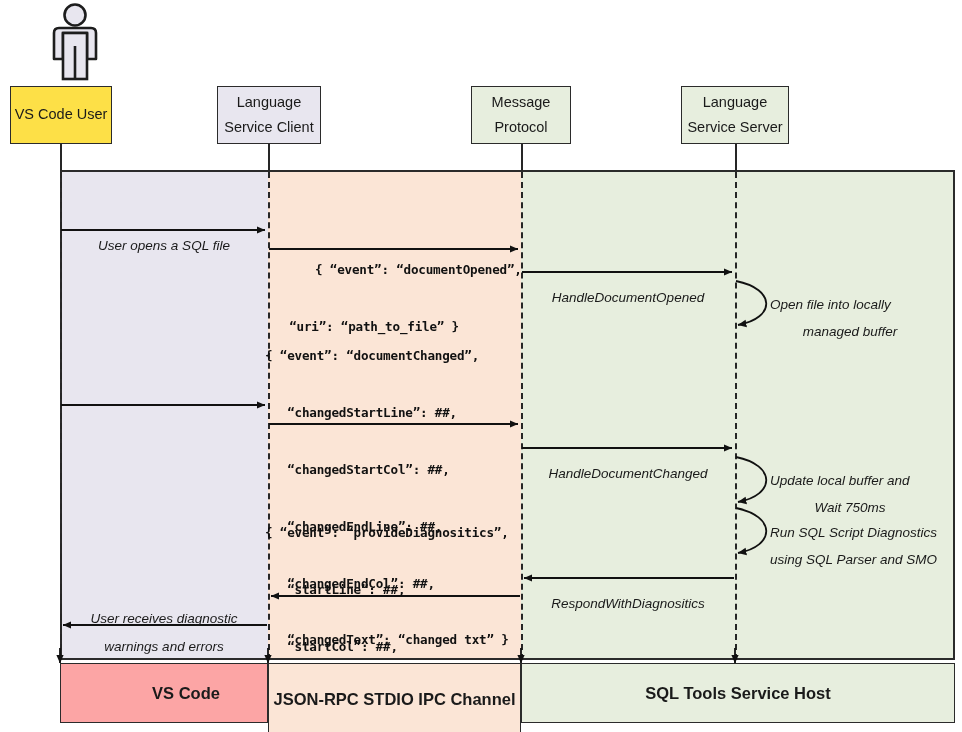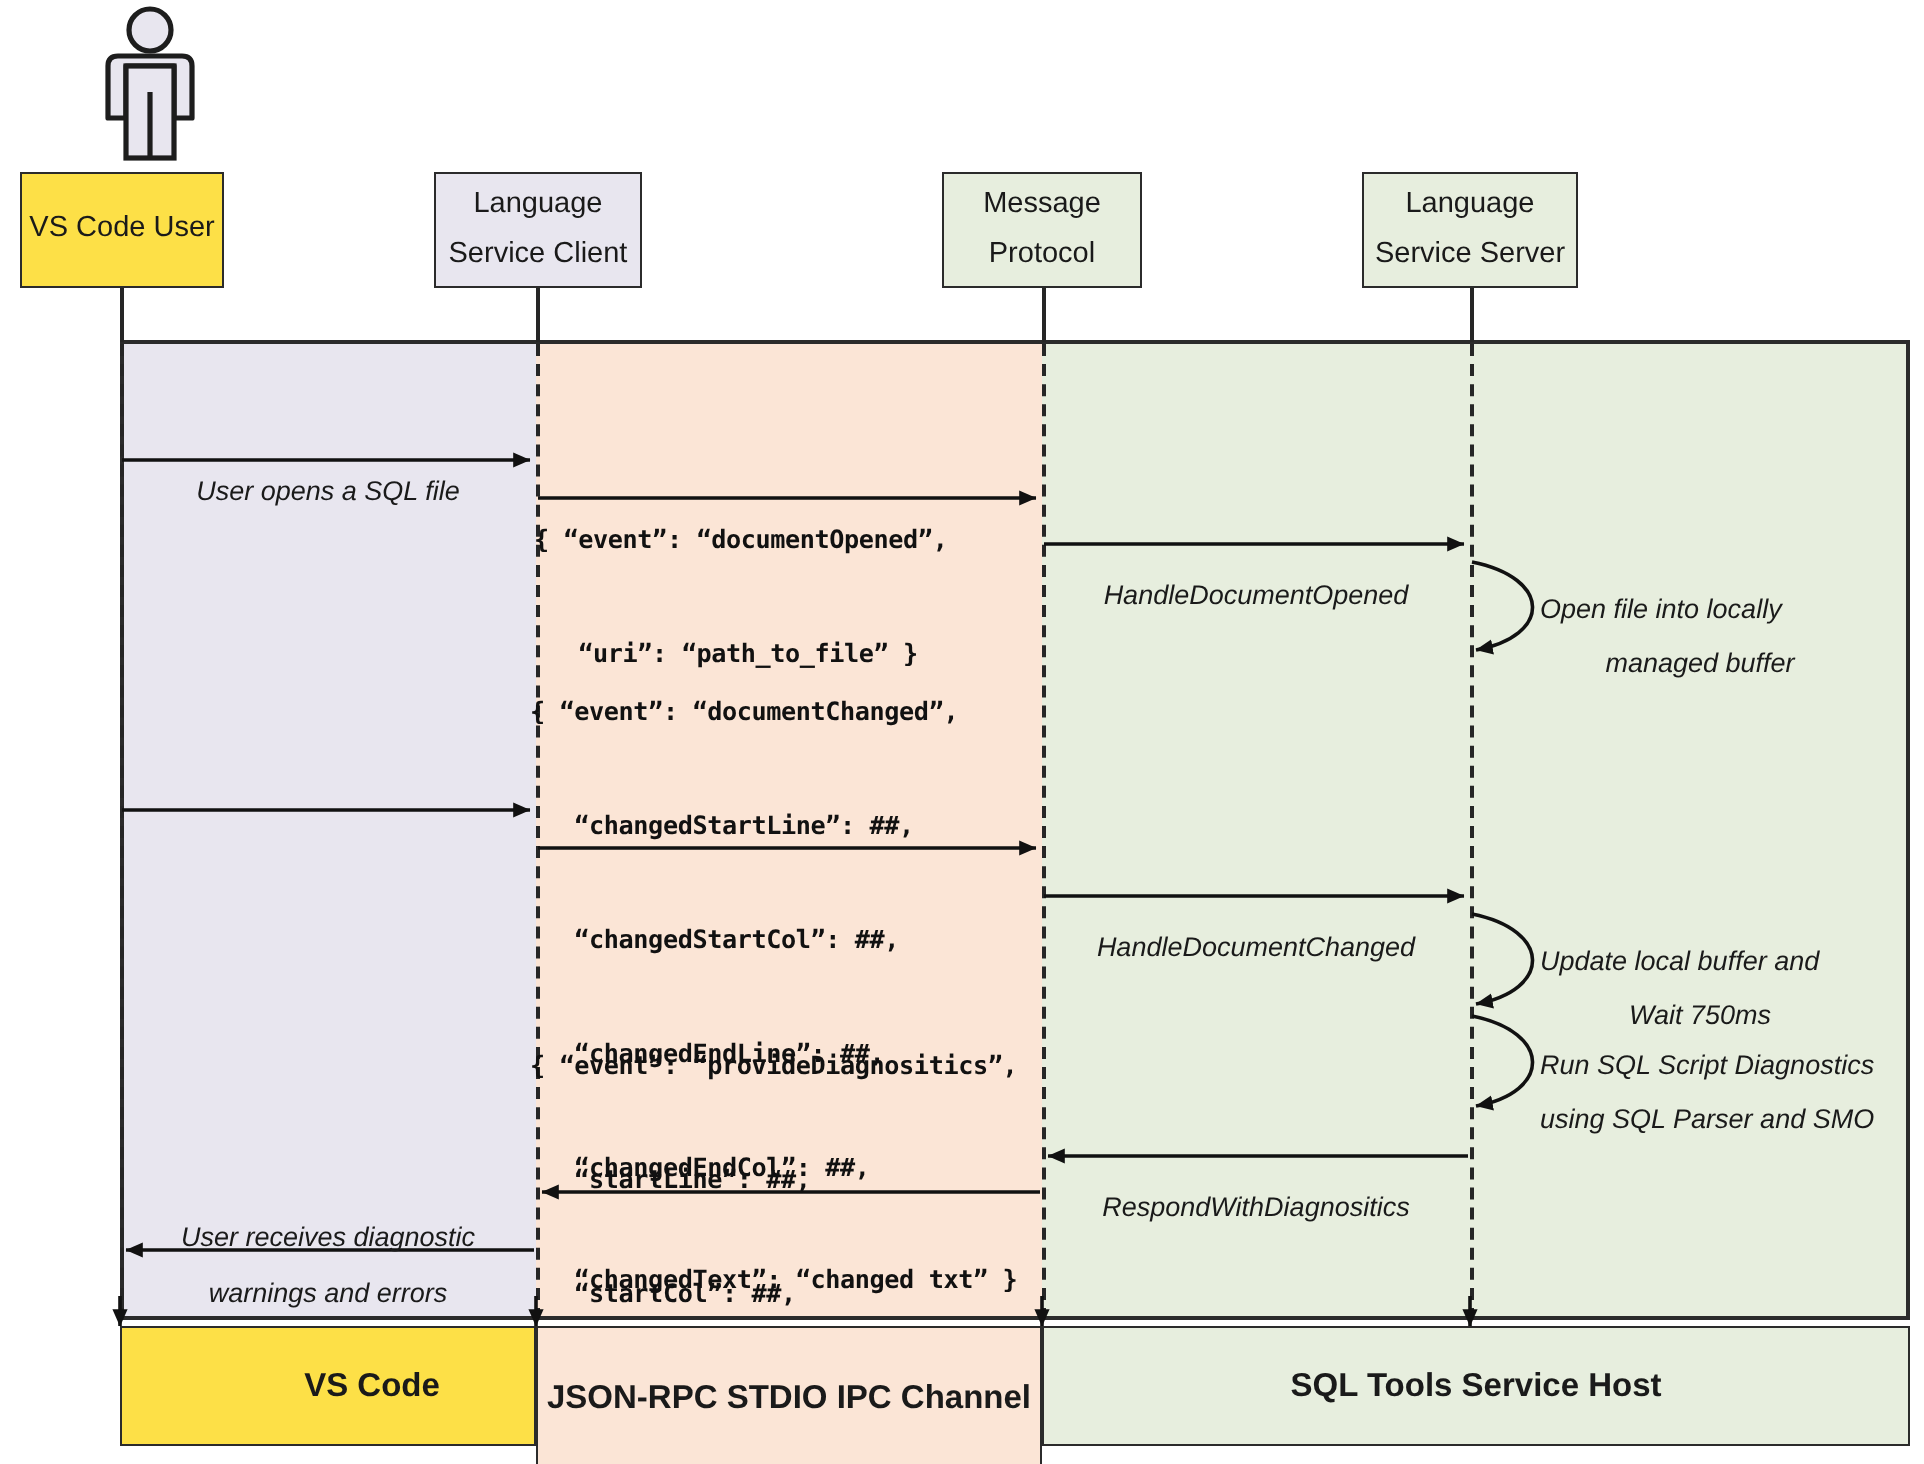--- a/index.html
+++ b/index.html
@@ -144,21 +144,21 @@
 
 
   <div class="alabel" style="left:521px;top:428px;width:214px;">HandleDocumentChanged</div>
 
   <div class="alabel" style="left:521px;top:558px;width:214px;">RespondWithDiagnositics</div>
 
   <div class="alabel" style="left:60px;top:573px;width:208px;">User receives diagnostic</div>
   <div class="alabel" style="left:60px;top:601px;width:208px;">warnings and errors</div>
 
   <div class="json" style="left:267px;top:199px;">
-    <span style="display: block;">{ “event”: “documentOpened”,</span>
+    <span style="display: block; margin-left: 48px;">{ “event”: “documentOpened”,</span>
 <span style="display: block;">   “uri”: “path_to_file” }</span>
   </div>
 
   <div class="json" style="left:265px;top:285px;">
     <span style="display: block;">{ “event”: “documentChanged”,</span>
 <span style="display: block;">   “changedStartLine”: ##,</span>
 <span style="display: block;">   “changedStartCol”: ##,</span>
 <span style="display: block;">   “changedEndLine”: ##,</span>
 <span style="display: block;">   “changedEndCol”: ##,</span>
 <span style="display: block;">   “changedText”: “changed txt” }</span>
@@ -181,21 +181,21 @@
   <div class="note" style="left:770px;top:467px;width:190px;text-align:left;">
     <div>Update local buffer and</div>
     <div style="text-align:center;width:160px;">Wait 750ms</div>
   </div>
 
   <div class="note" style="left:770px;top:519px;width:190px;text-align:left;">
     <div>Run SQL Script Diagnostics</div>
     <div>using SQL Parser and SMO</div>
   </div>
 
-  <div class="foot" style="left:60px;top:663px;width:208px;height:60px;background:#fde047;padding-left:44px;">
+  <div class="foot" style="left:60px;top:663px;width:208px;height:60px;background:#fca5a5;padding-left:44px;">
     <span>VS Code</span>
   </div>
   <div class="foot" style="left:268px;top:663px;width:253px;height:72px;background:#fbe5d6;">
     <span>JSON-RPC STDIO IPC Channel</span>
   </div>
   <div class="foot" style="left:521px;top:663px;width:434px;height:60px;background:#e7eede;">
     <span>SQL Tools Service Host</span>
   </div>
 
 </div>

